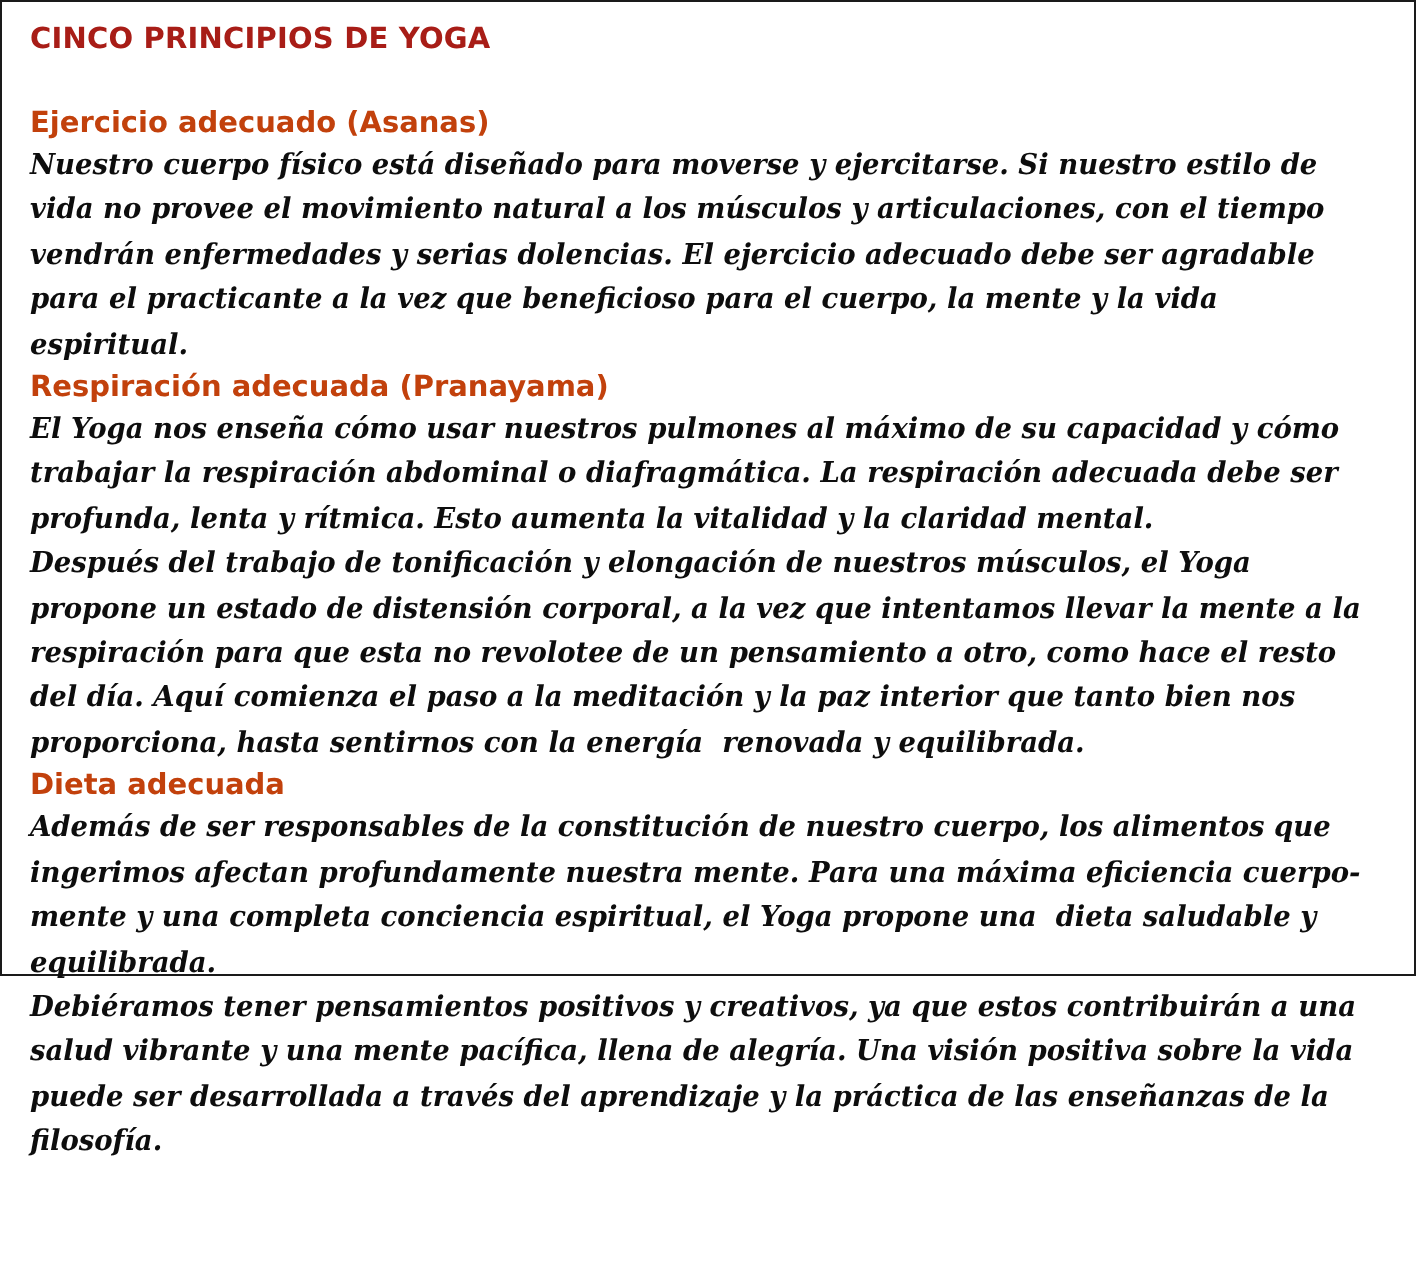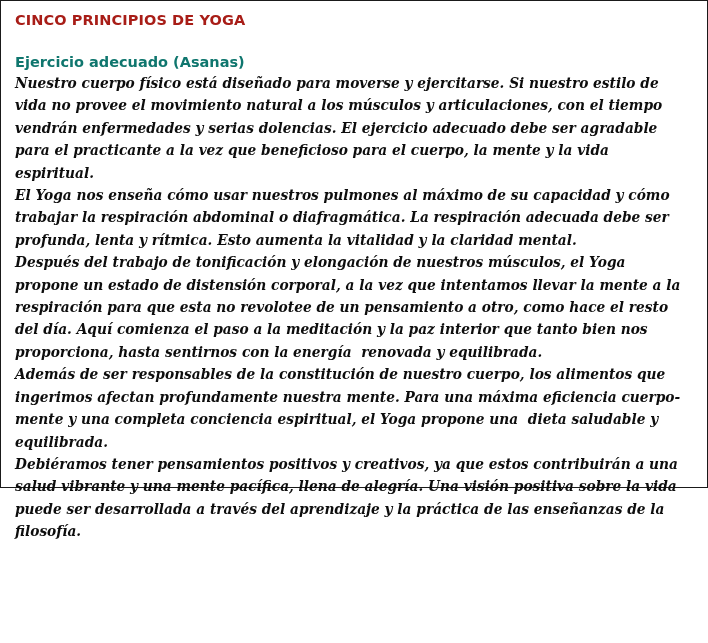--- a/index.html
+++ b/index.html
@@ -31,21 +31,21 @@
     font-size: 14.5px;
     letter-spacing: 0.1px;
     line-height: 20px;
     margin: 0 0 22px 0;
     white-space: pre-wrap;
   }
   .principle {
     margin: 0;
   }
   .principle-heading {
-    color: #0f766e;
+    color: #c2410c;
     font-family: "DejaVu Sans", sans-serif;
     font-weight: bold;
     font-size: 14.5px;
     line-height: 20px;
     margin: 0;
     white-space: pre-wrap;
   }
   .principle-text {
     color: #0d0d0d;
     font-family: "DejaVu Serif", "Liberation Serif", serif;
@@ -68,28 +68,30 @@
   <div id="doc-body">
 
     <h1 class="doc-title">CINCO PRINCIPIOS DE YOGA</h1>
 
     <section class="principle">
       <h2 class="principle-heading">Ejercicio adecuado (Asanas)</h2>
       <p class="principle-text">Nuestro cuerpo físico está diseñado para moverse y ejercitarse. Si nuestro estilo de vida no provee el movimiento natural a los músculos y articulaciones, con el tiempo vendrán enfermedades y serias dolencias. El ejercicio adecuado debe ser agradable para el practicante a la vez que beneficioso para el cuerpo, la mente y la vida espiritual.</p>
     </section>
 
     <section class="principle">
+      <h2 class="principle-heading">Respiración adecuada (Pranayama)</h2>
       <p class="principle-text">El Yoga nos enseña cómo usar nuestros pulmones al máximo de su capacidad y cómo trabajar la respiración abdominal o diafragmática. La respiración adecuada debe ser profunda, lenta y rítmica. Esto aumenta la vitalidad y la claridad mental.</p>
     </section>
 
     <section class="principle">
       <p class="principle-text">Después del trabajo de tonificación y elongación de nuestros músculos, el Yoga propone un estado de distensión corporal, a la vez que intentamos llevar la mente a la respiración para que esta no revolotee de un pensamiento a otro, como hace el resto del día. Aquí comienza el paso a la meditación y la paz interior que tanto bien nos proporciona, hasta sentirnos con la energía  renovada y equilibrada.</p>
     </section>
 
     <section class="principle">
+      <h2 class="principle-heading">Dieta adecuada</h2>
       <p class="principle-text">Además de ser responsables de la constitución de nuestro cuerpo, los alimentos que ingerimos afectan profundamente nuestra mente. Para una máxima eficiencia cuerpo-mente y una completa conciencia espiritual, el Yoga propone una  dieta saludable y equilibrada.</p>
     </section>
 
     <section class="principle">
       <p class="principle-text">Debiéramos tener pensamientos positivos y creativos, ya que estos contribuirán a una salud vibrante y una mente pacífica, llena de alegría. Una visión positiva sobre la vida puede ser desarrollada a través del aprendizaje y la práctica de las enseñanzas de la filosofía.</p>
     </section>
 
   </div>
 </div>
 

